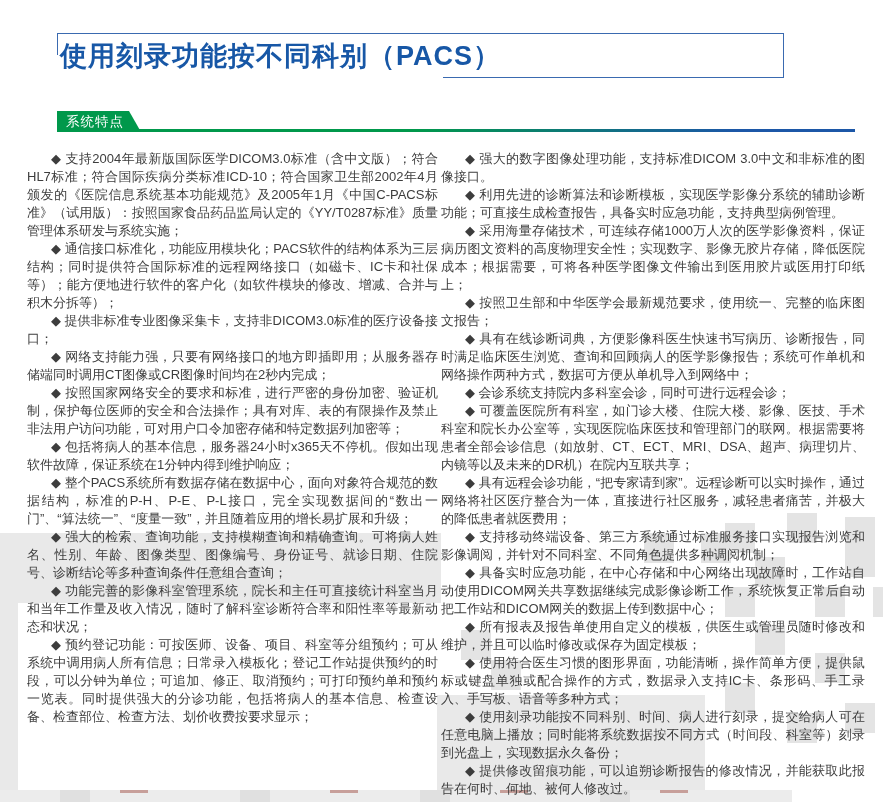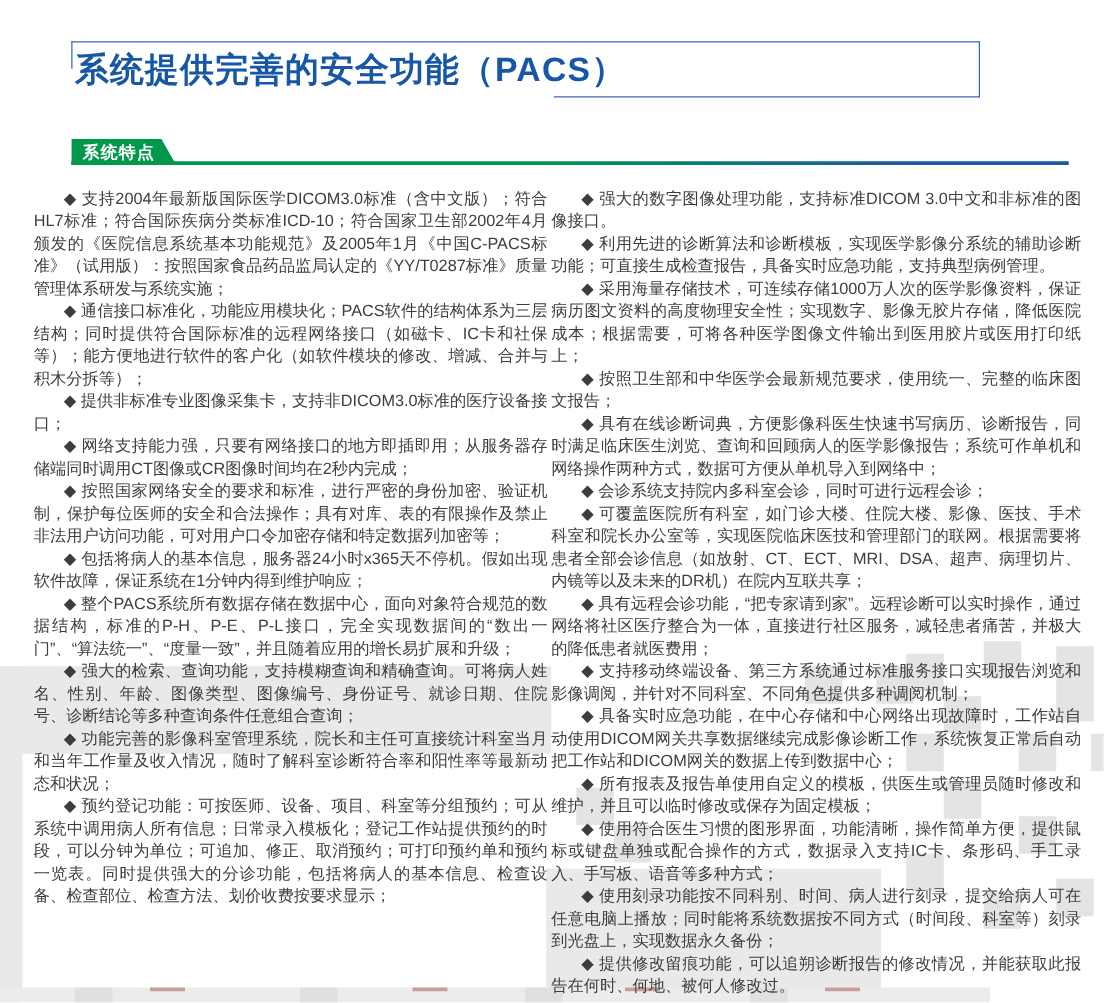--- a/index.html
+++ b/index.html
@@ -15,21 +15,21 @@
   .wm.rd{background:#c79f9a;}
   
   .frame-seg{position:absolute;background:#3a6ab0;z-index:1;}
   h1.page-title{
     position:absolute;left:60px;top:38px;margin:0;z-index:2;
     font-size:27px;font-weight:bold;color:#1757a6;letter-spacing:1px;
     white-space:nowrap;background:#ffffff;padding-right:14px;
   }
   .section-badge{
     position:absolute;left:57px;top:111px;height:21px;z-index:2;
-    background:#00984b;color:#ffffff;font-size:13.5px;font-weight:bold;
+    background:#00984b;color:#ffffff;font-size:13.5px;font-weight:normal;
     line-height:21px;padding:0 17px 0 9px;letter-spacing:1px;
     clip-path:polygon(0 0,calc(100% - 12px) 0,100% 100%,0 100%);
   }
   .gradient-rule{
     position:absolute;left:57px;top:129px;width:798px;height:3px;z-index:1;
     background:linear-gradient(90deg,#00984b 0%,#00984b 45%,#1c57a7 85%,#1c57a7 100%);
   }
   
   .col{position:absolute;top:150px;z-index:2;}
   .col-left{left:27px;width:411px;}
@@ -71,21 +71,21 @@
 <div class="wm sq" style="left:787px;top:713px;"></div>
 <div class="wm sq" style="left:845px;top:703px;"></div>
 
 <div>
   <div class="frame-seg" style="left:57px;top:33px;width:727px;height:1px;"></div>
   <div class="frame-seg" style="left:57px;top:33px;width:1px;height:22px;"></div>
   <div class="frame-seg" style="left:783px;top:33px;width:1px;height:45px;"></div>
   <div class="frame-seg" style="left:443px;top:77px;width:341px;height:1px;"></div>
 </div>
 
-<h1 class="page-title">系统提供完善的安全功能（PACS）</h1>
+<h1 class="page-title">使用刻录功能按不同科别（PACS）</h1>
 
 <div class="section-badge">
   <span>系统特点</span>
 </div>
 <div class="gradient-rule"></div>
 
 <div class="col col-left">
   <p class="item">◆ 支持2004年最新版国际医学DICOM3.0标准（含中文版）；符合HL7标准；符合国际疾病分类标准ICD-10；符合国家卫生部2002年4月颁发的《医院信息系统基本功能规范》及2005年1月《中国C-PACS标准》（试用版）：按照国家食品药品监局认定的《YY/T0287标准》质量管理体系研发与系统实施；</p>
   <p class="item">◆ 通信接口标准化，功能应用模块化；PACS软件的结构体系为三层结构；同时提供符合国际标准的远程网络接口（如磁卡、IC卡和社保等）；能方便地进行软件的客户化（如软件模块的修改、增减、合并与积木分拆等）；</p>
   <p class="item">◆ 提供非标准专业图像采集卡，支持非DICOM3.0标准的医疗设备接口；</p>

